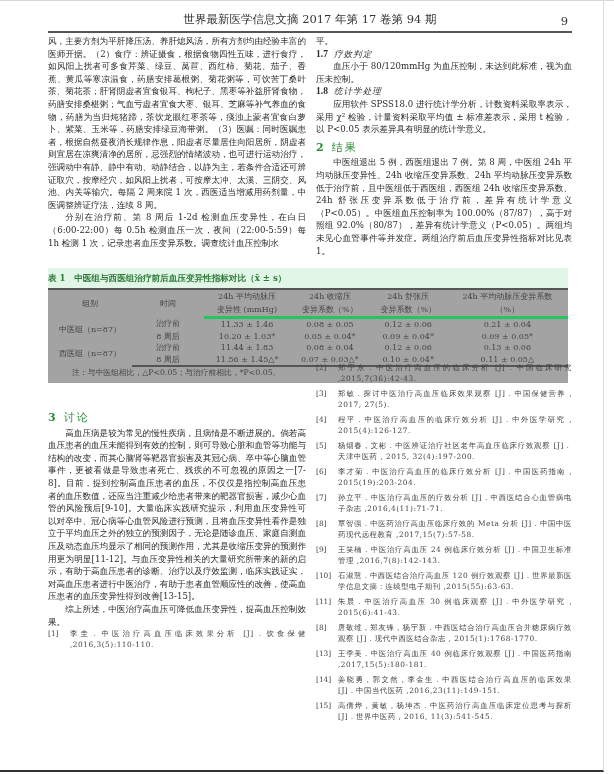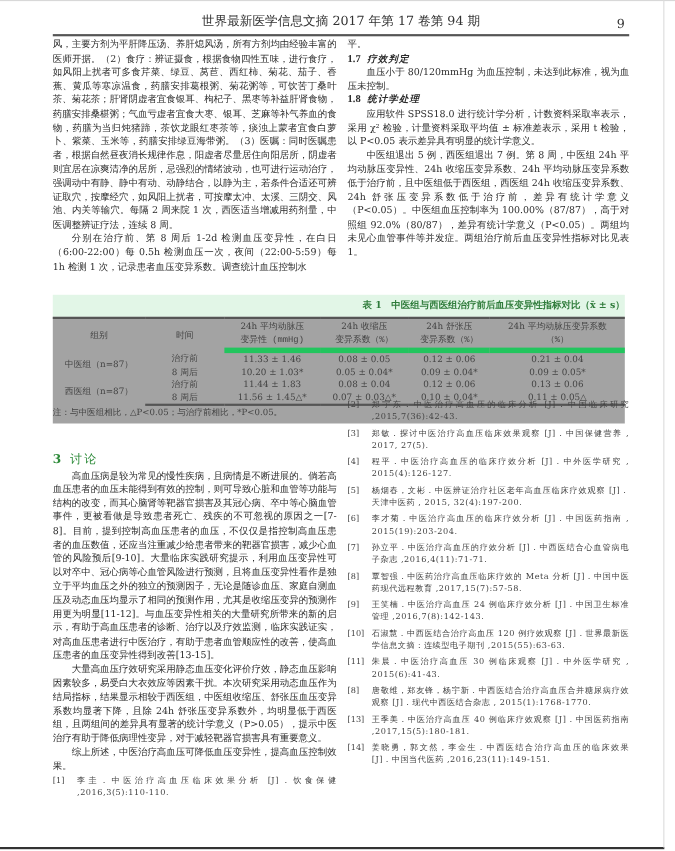--- a/index.html
+++ b/index.html
@@ -11,34 +11,34 @@
   .header .title { position:absolute; left:0; right:0; text-align:center; font-size:11.5px; top:0; color:#333; }
   .header .pnum { position:absolute; right:4px; top:2px; font-size:11.5px; color:#333; }
 
   .col { position:absolute; font-size:8.6px; line-height:12.6px; text-align:justify; }
   .colL { left:48px; width:258px; }
   .colR { left:316px; width:256px; }
   p { margin:0; }
   .ind { text-indent:2em; }
   .sub { font-weight:bold; margin-top:0; }
   .sub .n { font-family:"Liberation Serif", serif; font-weight:bold; font-size:9.5px; margin-right:6px; }
-  .sub .t { font-weight:bold; font-style:italic; letter-spacing:1px; }
+  .sub .t { font-weight:normal; font-style:italic; letter-spacing:1px; }
   .h2 { color:#2e8b3a; font-size:11px; font-weight:bold; margin:6px 0 2px 0; }
   .h2 .n { margin-right:8px; }
   .h2 .t { font-weight:normal; letter-spacing:2px; }
 
   .table-wrap { position:absolute; left:48px; top:288px; width:520px; background:#a3a3a3; }
-  .tcaption { position:absolute; left:48px; top:268px; width:520px; height:20px; background:#e2f6e7; text-align:right; font-size:8.6px; line-height:20px; color:#2e7b3a; font-weight:bold; }
+  .tcaption { position:absolute; left:48px; top:268px; width:520px; height:20px; background:#e2f6e7; text-align:left; font-size:8.6px; line-height:20px; color:#2e7b3a; font-weight:bold; }
   table { border-collapse:collapse; width:100%; font-size:8px; color:#444; }
   thead tr:first-child th { border-top:2px solid #555; }
   th { font-weight:normal; padding:1px 2px; line-height:11px; text-align:center; }
-  thead tr:last-child th { border-bottom:5px solid #22c55e;font-family:Liberation Mono, monospace; }
+  thead tr:last-child th { border-bottom:3px solid #22c55e; }
   td { text-align:center; line-height:11.5px; padding:0 2px; }
   tbody tr:last-child td { border-bottom:2px solid #555; }
-  .tnote { font-size:7.8px; line-height:12px; padding-left:0; color:#444; text-align:left; height:16px; }
+  .tnote { font-size:7.8px; line-height:12px; padding-left:0; color:#444; text-align:left; height:16px;margin-left:24px; }
 
   .refs-title { color:#2e8b3a; font-style:italic; font-weight:bold; font-size:9px; letter-spacing:2px; margin-top:12px; margin-bottom:6px; }
   .ref { display:flex; font-size:7.4px; line-height:11px; margin-bottom:4px; color:#444; }
   .ref .idx { width:22px; flex:none; }
   .ref .txt { flex:1; text-align:justify; letter-spacing:0.5px; }
   .footer { position:absolute; left:452px; top:792px; font-size:7px; color:#555;margin-left:48px; }
 </style>
 </head>
 <body>
 
@@ -54,20 +54,21 @@
   <p>风，主要方剂为平肝降压汤、养肝熄风汤，所有方剂均由经验丰富的医师开据。（2）食疗：辨证摄食，根据食物四性五味，进行食疗，如风阳上扰者可多食芹菜、绿豆、莴苣、西红柿、菊花、茄子、香蕉、黄瓜等寒凉温食，药膳安排葛根粥、菊花粥等，可饮苦丁桑叶茶、菊花茶；肝肾阴虚者宜食银耳、枸杞子、黑枣等补益肝肾食物，药膳安排桑椹粥；气血亏虚者宜食大枣、银耳、芝麻等补气养血的食物，药膳为当归炖猪蹄，茶饮龙眼红枣茶等，痰浊上蒙者宜食白萝卜、紫菜、玉米等，药膳安排绿豆海带粥。（3）医嘱：同时医嘱患者，根据自然昼夜消长规律作息，阳虚者尽量居住向阳居所，阴虚者则宜居在凉爽清净的居所，忌强烈的情绪波动，也可进行运动治疗，强调动中有静、静中有动、动静结合，以静为主，若条件合适还可辨证取穴，按摩经穴，如风阳上扰者，可按摩太冲、太溪、三阴交、风池、内关等输穴。每隔 2 周来院 1 次，西医适当增减用药剂量，中医调整辨证疗法，连续 8 周。</p>
   <p class="ind">分别在治疗前、第 8 周后 1-2d 检测血压变异性，在白日（6:00-22:00）每 0.5h 检测血压一次，夜间（22:00-5:59）每 1h 检测 1 次，记录患者血压变异系数。调查统计血压控制水</p>
 </div>
 
 <div class="col colR" style="top:35px;">
   <p>平。</p>
   <p class="sub"><span class="n">1.7</span><span class="t">疗效判定</span></p>
   <p class="ind">血压小于 80/120mmHg 为血压控制，未达到此标准，视为血压未控制。</p>
   <p class="sub"><span class="n">1.8</span><span class="t">统计学处理</span></p>
   <p class="ind">应用软件 SPSS18.0 进行统计学分析，计数资料采取率表示，采用 χ² 检验，计量资料采取平均值 ± 标准差表示，采用 t 检验，以 P&lt;0.05 表示差异具有明显的统计学意义。</p>
+  <p class="h2"><span class="n">2</span><span class="t">结果</span></p>
   <p class="ind">中医组退出 5 例，西医组退出 7 例。第 8 周，中医组 24h 平均动脉压变异性、24h 收缩压变异系数、24h 平均动脉压变异系数低于治疗前，且中医组低于西医组，西医组 24h 收缩压变异系数、24h 舒张压变异系数低于治疗前，差异有统计学意义（P&lt;0.05）。中医组血压控制率为 100.00%（87/87），高于对照组 92.0%（80/87），差异有统计学意义（P&lt;0.05）。两组均未见心血管事件等并发症。两组治疗前后血压变异性指标对比见表 1。</p>
 </div>
 
 <div class="tcaption">表 1　中医组与西医组治疗前后血压变异性指标对比（x̄ ± s）</div>
 <div class="table-wrap">
   <table>
     <thead>
       <tr>
         <th rowspan="2" style="width:80px">组别</th>
         <th rowspan="2" style="width:68px">时间</th>
@@ -115,21 +116,20 @@
         <td>0.11 ± 0.05△</td>
       </tr>
     </tbody>
   </table>
   <div class="tnote">注：与中医组相比，△P&lt;0.05；与治疗前相比，*P&lt;0.05。</div>
 </div>
 
 <div class="col colL" style="top:364px;margin-top:48px;">
   <p class="h2" style="margin-top:0"><span class="n">3</span><span class="t">讨论</span></p>
   <p class="ind">高血压病是较为常见的慢性疾病，且病情是不断进展的。倘若高血压患者的血压未能得到有效的控制，则可导致心脏和血管等功能与结构的改变，而其心脑肾等靶器官损害及其冠心病、卒中等心脑血管事件，更被看做是导致患者死亡、残疾的不可忽视的原因之一[7-8]。目前，提到控制高血压患者的血压，不仅仅是指控制高血压患者的血压数值，还应当注重减少给患者带来的靶器官损害，减少心血管的风险预后[9-10]。大量临床实践研究提示，利用血压变异性可以对卒中、冠心病等心血管风险进行预测，且将血压变异性看作是独立于平均血压之外的独立的预测因子，无论是随诊血压、家庭自测血压及动态血压均显示了相同的预测作用，尤其是收缩压变异的预测作用更为明显[11-12]。与血压变异性相关的大量研究所带来的新的启示，有助于高血压患者的诊断、治疗以及疗效监测，临床实践证实，对高血压患者进行中医治疗，有助于患者血管顺应性的改善，使高血压患者的血压变异性得到改善[13-15]。</p>
-  <p class="ind">大量高血压疗效研究采用静态血压变化评价疗效，静态血压影响因素较多，易受白大衣效应等因素干扰。本次研究采用动态血压作为结局指标，结果显示相较于西医组，中医组收缩压、舒张压血压变异系数均显著下降，且除 24h 舒张压变异系数外，均明显低于西医组，且两组间的差异具有显著的统计学意义（P&gt;0.05），提示中医治疗有助于降低病理性变异，对于减轻靶器官损害具有重要意义。</p>
   <p class="ind">综上所述，中医治疗高血压可降低血压变异性，提高血压控制效果。</p>
   <div class="ref">
     <span class="idx">[1]</span>
     <span class="txt">李圭．中医治疗高血压临床效果分析 [J]．饮食保健 ,2016,3(5):110-110.</span>
   </div>
 </div>
 
 <div class="col colR" style="top:362px;">
   <div class="ref">
       <span class="idx">[2]</span>
@@ -176,15 +176,19 @@
       <span class="txt">唐敬维，郑友锋，杨宇新．中西医结合治疗高血压合并糖尿病疗效观察 [J]．现代中西医结合杂志 , 2015(1):1768-1770.</span>
     </div>
   <div class="ref">
       <span class="idx">[13]</span>
       <span class="txt">王季美．中医治疗高血压 40 例临床疗效观察 [J]．中国医药指南 ,2017,15(5):180-181.</span>
     </div>
   <div class="ref">
       <span class="idx">[14]</span>
       <span class="txt">姜晓勇，郭文然，李金生．中西医结合治疗高血压的临床效果 [J]．中国当代医药 ,2016,23(11):149-151.</span>
     </div>
+  <div class="ref">
+      <span class="idx">[15]</span>
+      <span class="txt">高倩烨，黄敏，杨坤杰．中医药治疗高血压临床定位思考与探析 [J]．世界中医药 , 2016, 11(3):541-545.</span>
+    </div>
 </div>
 
 <div class="footer">投稿邮箱：sjzxyx88@vip.163.com</div>
 
 </body></html>

